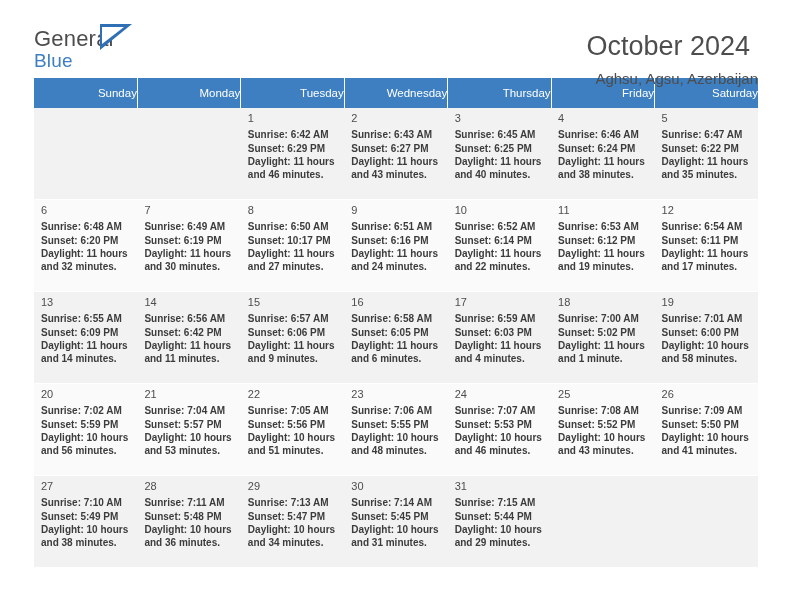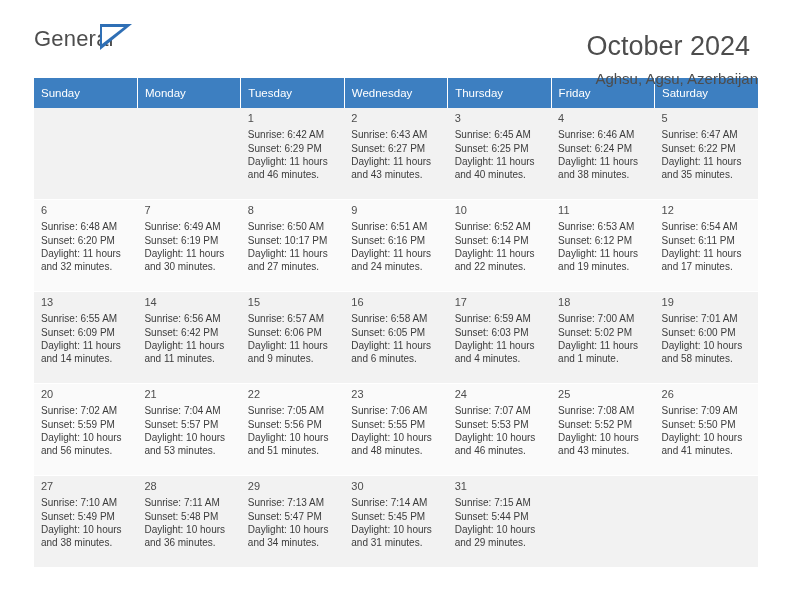--- a/index.html
+++ b/index.html
@@ -88,21 +88,21 @@
     width: 724px;
     border-collapse: collapse;
     table-layout: fixed;
     margin-top: 6px;
   }
   table.calendar th {
     background: #3d7fc1;
     color: #ffffff;
     font-size: 11.5px;
     font-weight: normal;
-    text-align: left;
+    text-align: right;
     padding: 6px 0 6px 7px;
     border-right: 1px solid #ffffff;
     height: 18px;
   }
   table.calendar th:last-child { border-right: none; }
   table.calendar td {
     vertical-align: top;
     height: 82px;
     padding: 4px 6px 5px 7px;
     border-bottom: 1px solid #ffffff;
@@ -112,31 +112,32 @@
   }
   tr.row-a td { background: #f2f2f2; }
   tr.row-b td { background: #fafafa; }
   td.empty { background: #f2f2f2; }
   .daynum {
     font-size: 11px;
     color: #4d4d4d;
     display: block;
     margin-bottom: 3px;
   }
-  .info { display: block; }
+  .info { display: block; font-weight: bold; }
   .info span { display: block; white-space: pre-line; }
 </style>
 </head>
 <body>
 
 <div class="page">
 
   <div class="header">
     <div class="logo">
       <div class="logo-general">General</div>
+      <div class="logo-blue">Blue</div>
       <div class="logo-flag"></div>
       <div class="logo-flag-inner"></div>
     </div>
     <div class="title-block">
       <h1 class="cal-title">October 2024</h1>
       <div class="cal-subtitle">Aghsu, Agsu, Azerbaijan</div>
     </div>
   </div>
 
   <table class="calendar">

